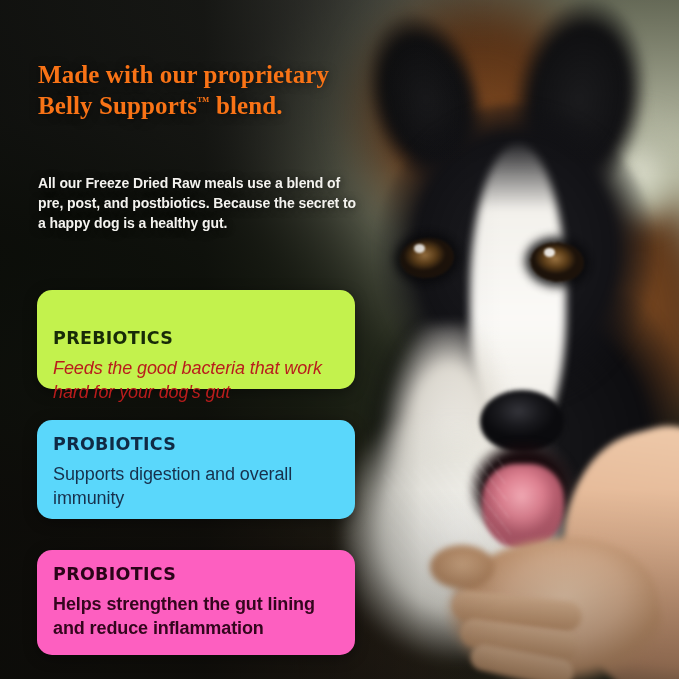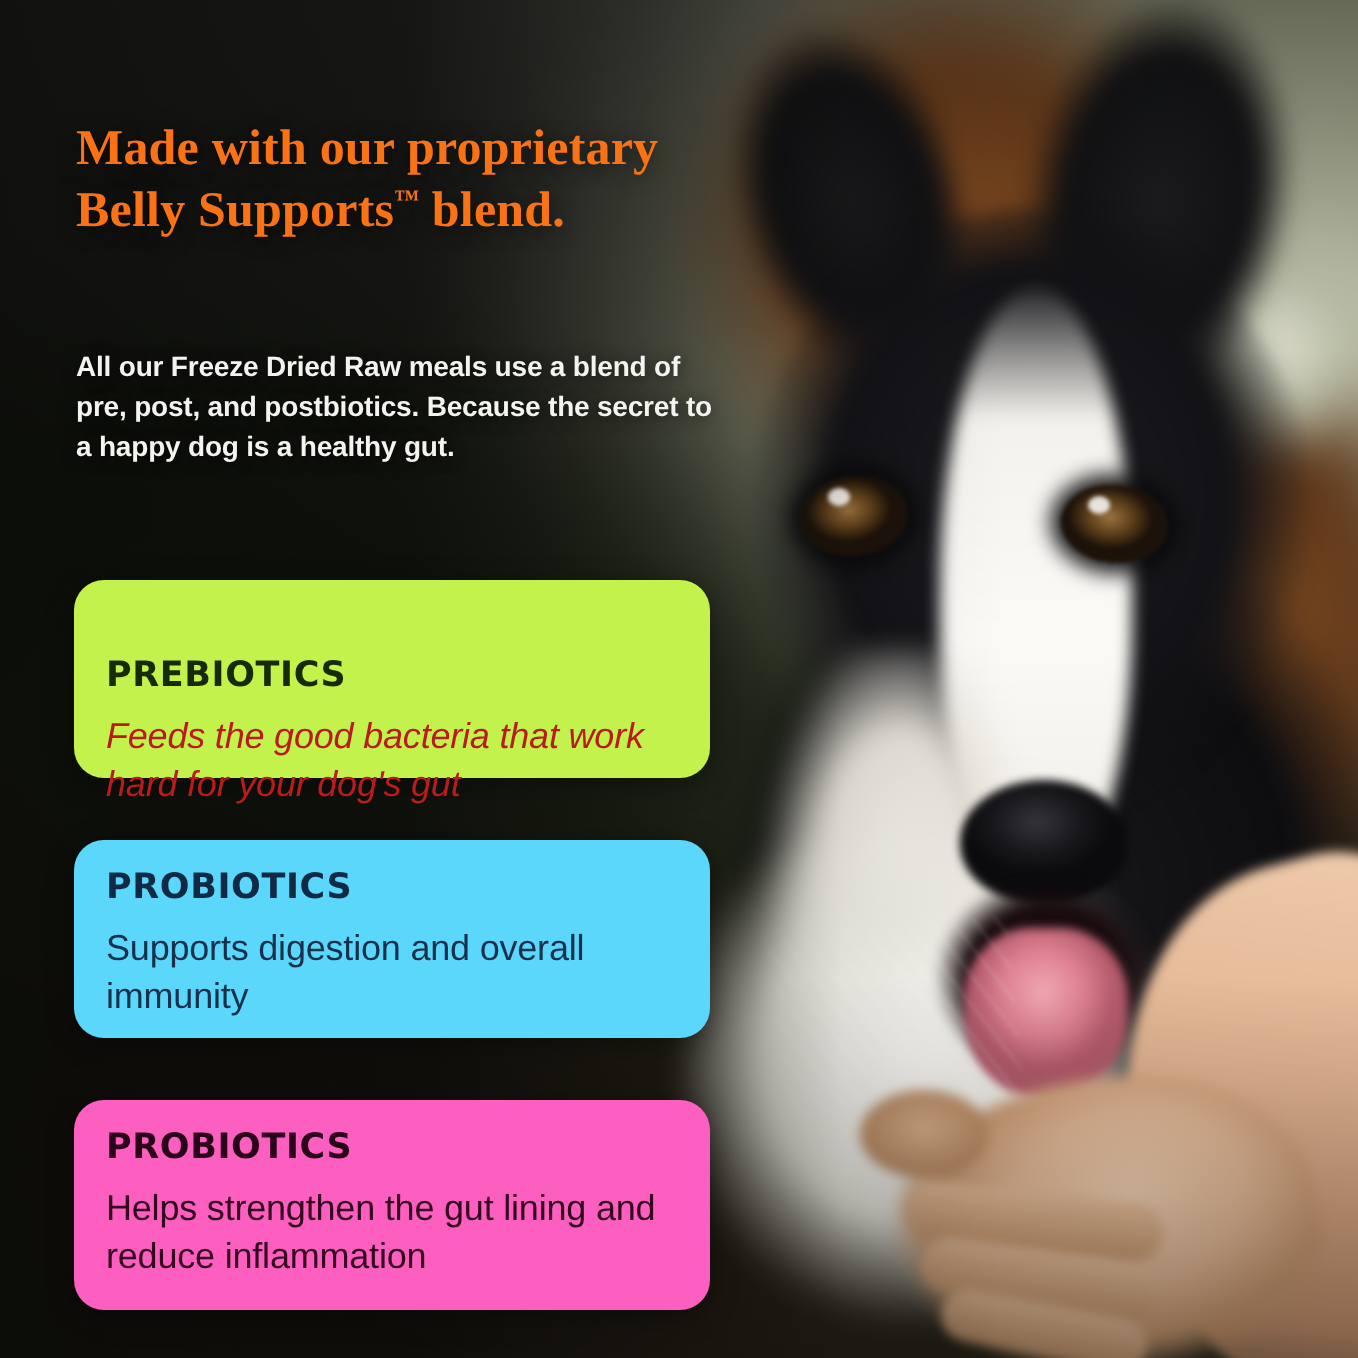--- a/index.html
+++ b/index.html
@@ -195,21 +195,21 @@
   #card-pre  {top:290px;height:99px;background:#c3f24d;}
   #card-pre  .label{color:#182b08;margin-top:24px;}
   #card-pre  .desc {color:#b91c1c;font-style:italic;}
 
   #card-pro  {top:420px;height:99px;background:#5ad7fb;}
   #card-pro  .label{color:#102a45;}
   #card-pro  .desc {color:#17304c;}
 
   #card-post {top:550px;height:105px;background:#fd5fc0;}
   #card-post .label{color:#2a0418;}
-  #card-post .desc {color:#33061d;}
+  #card-post .desc {color:#33061d;font-weight:bold;}
 </style>
 </head>
 <body>
 
 <div id="ad">
 
   <div class="photo">
     <div class="bg-base"></div>
     <div class="bg-russet"></div>
     <div class="bg-russet2"></div>

